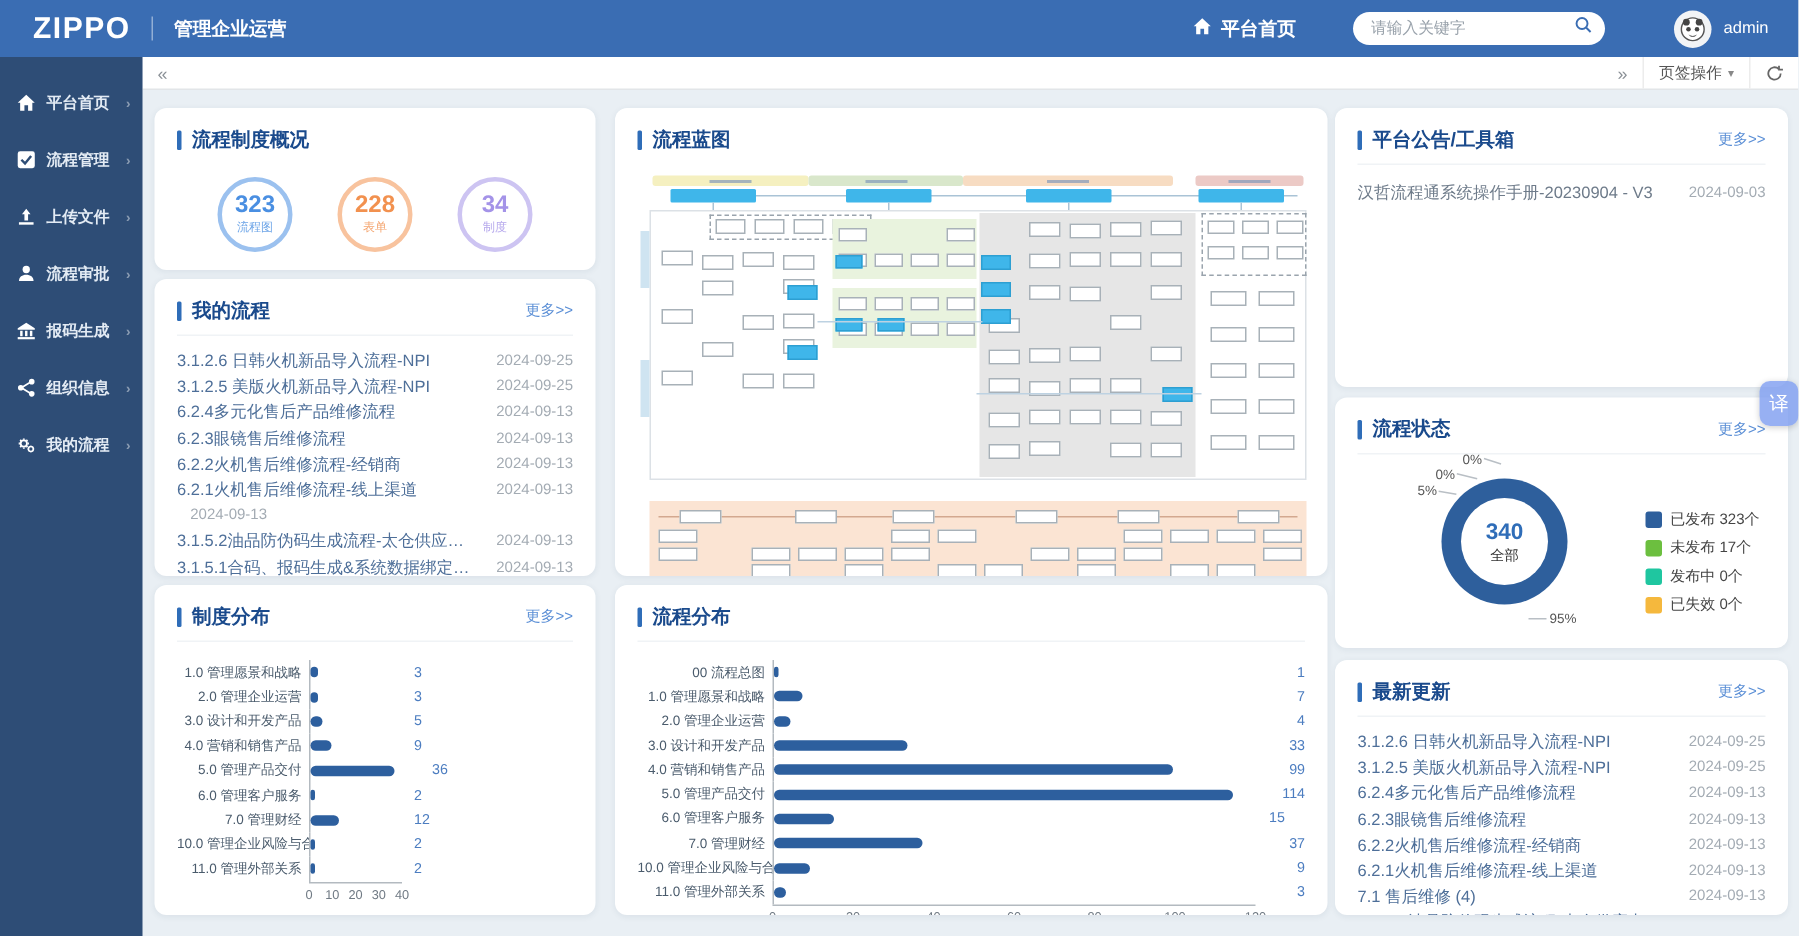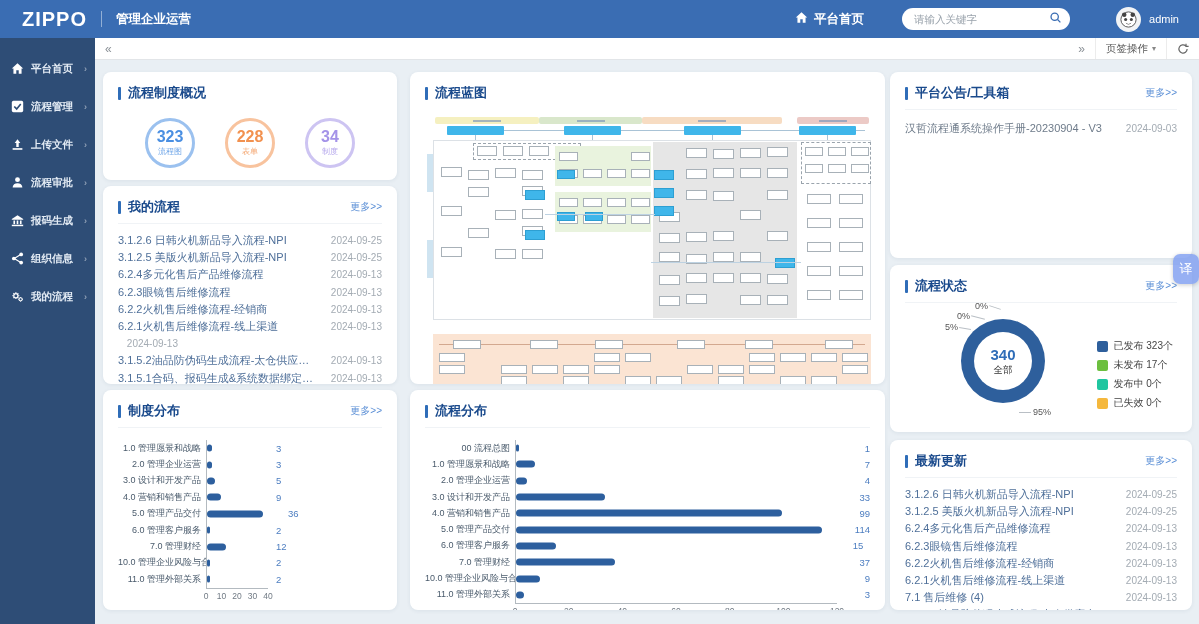--- a/index.html
+++ b/index.html
@@ -595,21 +595,21 @@
             <div class="hb-track" style="width: 322px;">
               <div class="hb-bar" style="width: 305.9px; background: rgb(45, 95, 158);"></div>
             </div>
             <span class="hb-val" style="margin-left: auto; text-align: right; min-width: 24px;">114</span>
           </div>
           <div class="hb-row" style="height: 16.3px;">
             <span class="hb-lbl" style="width: 90px;">6.0 管理客户服务</span>
             <div class="hb-track" style="width: 322px;">
               <div class="hb-bar" style="width: 40.25px; background: rgb(45, 95, 158);"></div>
             </div>
-            <span class="hb-val" style="margin-left: auto; text-align: center; min-width: 24px;">15</span>
+            <span class="hb-val" style="margin-left: auto; text-align: left; min-width: 24px;">15</span>
           </div>
           <div class="hb-row" style="height: 16.3px;">
             <span class="hb-lbl" style="width: 90px;">7.0 管理财经</span>
             <div class="hb-track" style="width: 322px;">
               <div class="hb-bar" style="width: 99.2833px; background: rgb(45, 95, 158);"></div>
             </div>
             <span class="hb-val" style="margin-left: auto; text-align: right; min-width: 24px;">37</span>
           </div>
           <div class="hb-row" style="height: 16.3px;">
             <span class="hb-lbl" style="width: 90px;">10.0 管理企业风险与合规</span>

